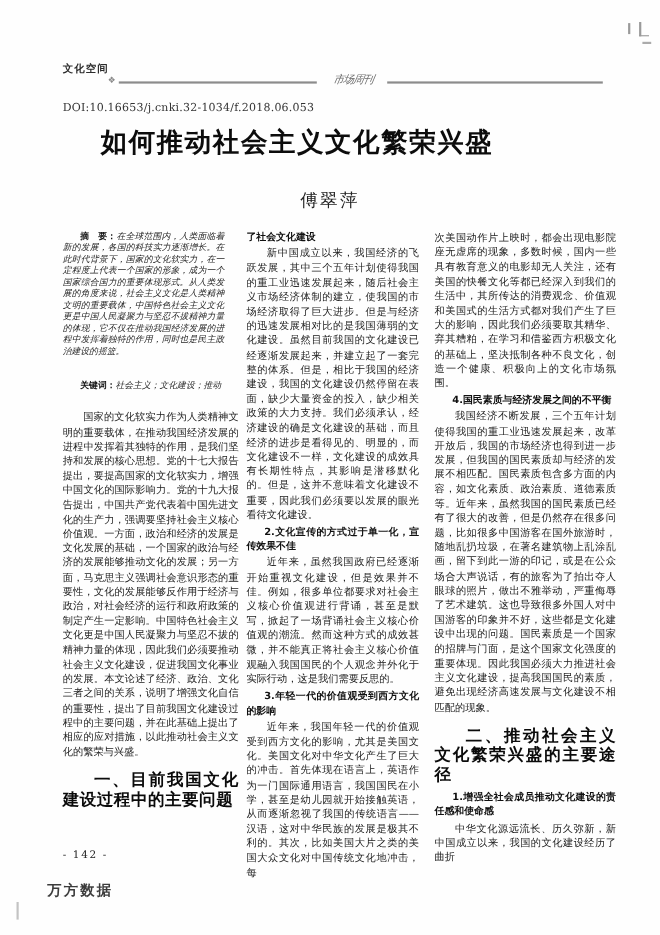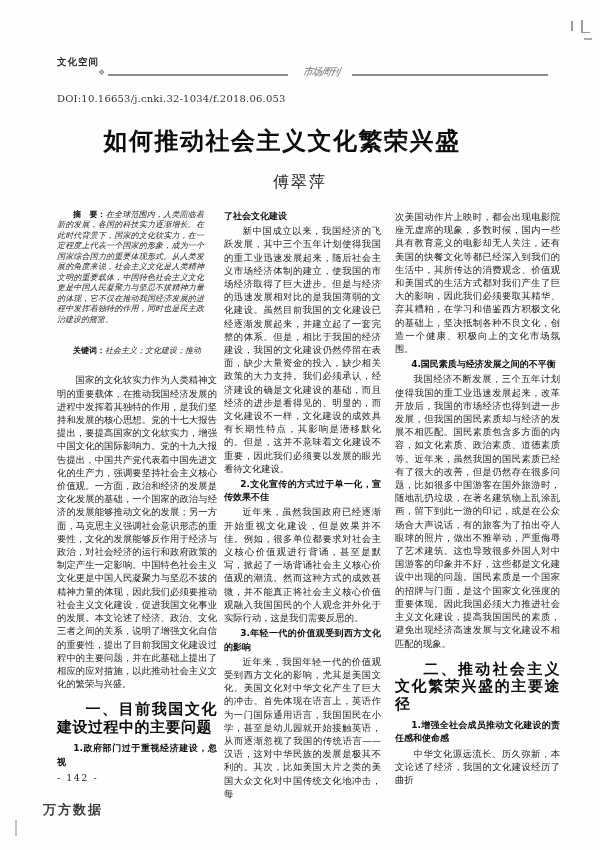--- a/index.html
+++ b/index.html
@@ -19,21 +19,21 @@
 
   
   .cm1{position:absolute;left:571px;top:21px;width:1.5px;height:10px;background:#9a9a9a;}
   .cm2{position:absolute;left:581px;top:20px;width:1.5px;height:13px;background:#9a9a9a;}
   .cm3{position:absolute;left:581px;top:31.5px;width:9px;height:1.5px;background:#9a9a9a;}
   .cm4{position:absolute;left:584px;top:38px;width:8px;height:1.5px;background:#ababab;}
   .edge-artifact{position:absolute;left:15px;top:820px;width:2px;height:16px;background:#c3c3c3;}
 
   
   .doi{position:absolute;left:57px;top:93px;font-size:10px;color:#333;letter-spacing:.2px;}
-  .title{position:absolute;left:0;top:113px;width:540px;margin:12px;text-align:center;
+  .title{position:absolute;left:0;top:113px;width:540px;margin:0;text-align:center;
          font-family:"DejaVu Sans","Liberation Sans",sans-serif;font-weight:900;
          font-size:24px;letter-spacing:1.5px;color:#0c0c0c;}
   .author{position:absolute;left:0;top:172px;width:600px;text-align:center;
           font-size:16px;color:#222;letter-spacing:2px;}
 
   
   .col{position:absolute;top:210px;}
   .col1{left:57px;width:160px;}
   .col2{left:224px;width:157px;}
   .col3{left:395px;width:165px;}
@@ -78,36 +78,35 @@
 
   <div class="doi">DOI:10.16653/j.cnki.32-1034/f.2018.06.053</div>
   <h1 class="title">如何推动社会主义文化繁荣兴盛</h1>
   <div class="author">傅翠萍</div>
 
   <div class="col col1">
       <div class="abs"><span class="lbl">摘　要：</span>在全球范围内，人类面临着新的发展，各国的科技实力逐渐增长。在此时代背景下，国家的文化软实力，在一定程度上代表一个国家的形象，成为一个国家综合国力的重要体现形式。从人类发展的角度来说，社会主义文化是人类精神文明的重要载体，中国特色社会主义文化更是中国人民凝聚力与坚忍不拔精神力量的体现，它不仅在推动我国经济发展的进程中发挥着独特的作用，同时也是民主政治建设的摇篮。</div>
       <div class="kw"><span class="lbl">关键词：</span>社会主义；文化建设；推动</div>
       <div class="p">国家的文化软实力作为人类精神文明的重要载体，在推动我国经济发展的进程中发挥着其独特的作用，是我们坚持和发展的核心思想。党的十七大报告提出，要提高国家的文化软实力，增强中国文化的国际影响力。党的十九大报告提出，中国共产党代表着中国先进文化的生产力，强调要坚持社会主义核心价值观。一方面，政治和经济的发展是文化发展的基础，一个国家的政治与经济的发展能够推动文化的发展；另一方面，马克思主义强调社会意识形态的重要性，文化的发展能够反作用于经济与政治，对社会经济的运行和政府政策的制定产生一定影响。中国特色社会主义文化更是中国人民凝聚力与坚忍不拔的精神力量的体现，因此我们必须要推动社会主义文化建设，促进我国文化事业的发展。本文论述了经济、政治、文化三者之间的关系，说明了增强文化自信的重要性，提出了目前我国文化建设过程中的主要问题，并在此基础上提出了相应的应对措施，以此推动社会主义文化的繁荣与兴盛。</div>
       <div class="h1">一、目前我国文化建设过程中的主要问题</div>
-      <div class="h2">1.政府部门过于重视经济建设，忽视</div>
     </div>
   <div class="col col2">
       <div class="h2 h2c">了社会文化建设</div>
       <div class="p">新中国成立以来，我国经济的飞跃发展，其中三个五年计划使得我国的重工业迅速发展起来，随后社会主义市场经济体制的建立，使我国的市场经济取得了巨大进步。但是与经济的迅速发展相对比的是我国薄弱的文化建设。虽然目前我国的文化建设已经逐渐发展起来，并建立起了一套完整的体系。但是，相比于我国的经济建设，我国的文化建设仍然停留在表面，缺少大量资金的投入，缺少相关政策的大力支持。我们必须承认，经济建设的确是文化建设的基础，而且经济的进步是看得见的、明显的，而文化建设不一样，文化建设的成效具有长期性特点，其影响是潜移默化的。但是，这并不意味着文化建设不重要，因此我们必须要以发展的眼光看待文化建设。</div>
       <div class="h2">2.文化宣传的方式过于单一化，宣传效果不佳</div>
       <div class="p">近年来，虽然我国政府已经逐渐开始重视文化建设，但是效果并不佳。例如，很多单位都要求对社会主义核心价值观进行背诵，甚至是默写，掀起了一场背诵社会主义核心价值观的潮流。然而这种方式的成效甚微，并不能真正将社会主义核心价值观融入我国国民的个人观念并外化于实际行动，这是我们需要反思的。</div>
       <div class="h2">3.年轻一代的价值观受到西方文化的影响</div>
       <div class="p">近年来，我国年轻一代的价值观受到西方文化的影响，尤其是美国文化。美国文化对中华文化产生了巨大的冲击。首先体现在语言上，英语作为一门国际通用语言，我国国民在小学，甚至是幼儿园就开始接触英语，从而逐渐忽视了我国的传统语言——汉语，这对中华民族的发展是极其不利的。其次，比如美国大片之类的美国大众文化对中国传统文化地冲击，每</div>
     </div>
   <div class="col col3">
       <div class="p pc">次美国动作片上映时，都会出现电影院座无虚席的现象，多数时候，国内一些具有教育意义的电影却无人关注，还有美国的快餐文化等都已经深入到我们的生活中，其所传达的消费观念、价值观和美国式的生活方式都对我们产生了巨大的影响，因此我们必须要取其精华、弃其糟粕，在学习和借鉴西方积极文化的基础上，坚决抵制各种不良文化，创造一个健康、积极向上的文化市场氛围。</div>
       <div class="h2">4.国民素质与经济发展之间的不平衡</div>
       <div class="p">我国经济不断发展，三个五年计划使得我国的重工业迅速发展起来，改革开放后，我国的市场经济也得到进一步发展，但我国的国民素质却与经济的发展不相匹配。国民素质包含多方面的内容，如文化素质、政治素质、道德素质等。近年来，虽然我国的国民素质已经有了很大的改善，但是仍然存在很多问题，比如很多中国游客在国外旅游时，随地乱扔垃圾，在著名建筑物上乱涂乱画，留下到此一游的印记，或是在公众场合大声说话，有的旅客为了拍出夺人眼球的照片，做出不雅举动，严重侮辱了艺术建筑。这也导致很多外国人对中国游客的印象并不好，这些都是文化建设中出现的问题。国民素质是一个国家的招牌与门面，是这个国家文化强度的重要体现。因此我国必须大力推进社会主义文化建设，提高我国国民的素质，避免出现经济高速发展与文化建设不相匹配的现象。</div>
       <div class="h1">二、推动社会主义文化繁荣兴盛的主要途径</div>
       <div class="h2">1.增强全社会成员推动文化建设的责任感和使命感</div>
-      <div class="p">中华文化源远流长、历久弥新，本文论述了经济，我国的文化建设经历了曲折</div>
+      <div class="p">中华文化源远流长、历久弥新，新中国成立以来，我国的文化建设经历了曲折</div>
     </div>
 
   <div class="pageno">- 142 -</div>
   <div class="wm">万方数据</div>
   <div class="edge-artifact"></div>
 
 </div>
 
 </body></html>

